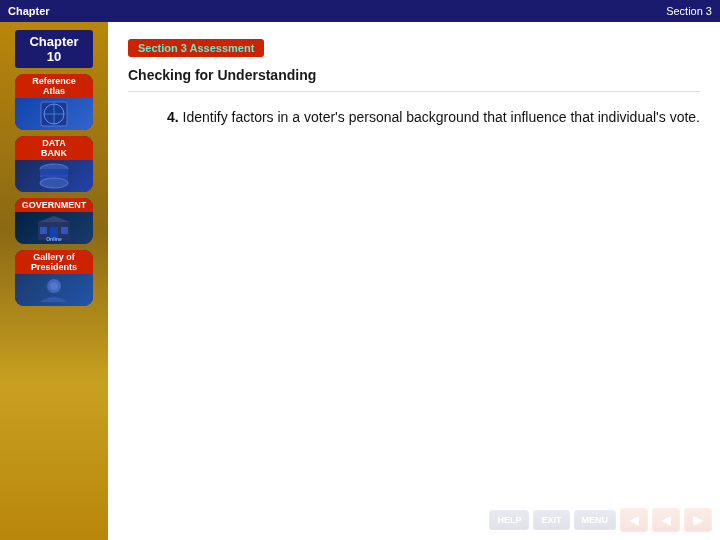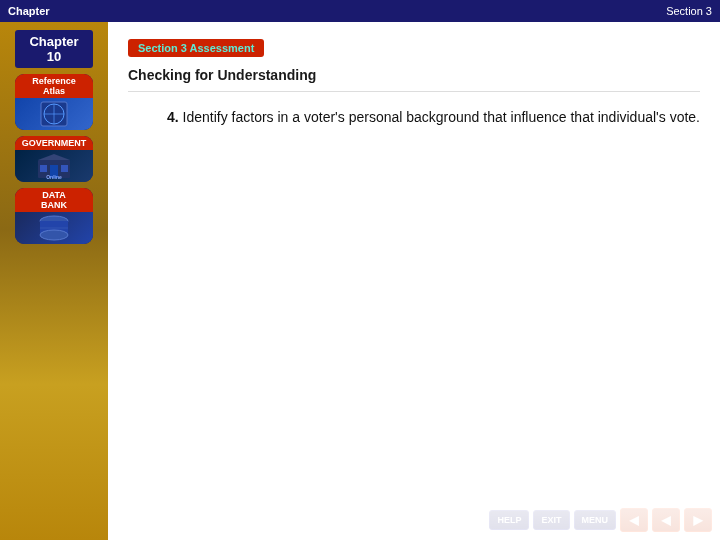--- a/index.html
+++ b/index.html
@@ -248,45 +248,55 @@
       <svg width="30" height="28" viewBox="0 0 30 28">
         <rect x="2" y="2" width="26" height="24" rx="2" fill="#1a3a8e" stroke="#5577cc" stroke-width="1"></rect>
         <ellipse cx="15" cy="14" rx="10" ry="10" fill="none" stroke="#5599ff" stroke-width="1"></ellipse>
         <line x1="5" y1="14" x2="25" y2="14" stroke="#5599ff" stroke-width="0.7"></line>
         <line x1="15" y1="4" x2="15" y2="24" stroke="#5599ff" stroke-width="0.7"></line>
       </svg>
     </div>
   </div>
 
   <div class="sidebar-item">
+    <div class="sidebar-item-label">DATA<br>BANK</div>
+    <div class="sidebar-item-img data">
+      <svg width="36" height="28" viewBox="0 0 36 28">
+        <ellipse cx="18" cy="7" rx="14" ry="5" fill="#3355aa" stroke="#5577cc" stroke-width="1"></ellipse>
+        <rect x="4" y="7" width="28" height="14" fill="#2244aa"></rect>
+        <ellipse cx="18" cy="21" rx="14" ry="5" fill="#3355aa" stroke="#5577cc" stroke-width="1"></ellipse>
+        <line x1="4" y1="14" x2="32" y2="14" stroke="#4466bb" stroke-width="0.5"></line>
+      </svg>
+    </div>
+  </div>
+
+  <div class="sidebar-item">
     <div class="sidebar-item-label">GOVERNMENT</div>
     <div class="sidebar-item-img gov">
       <svg width="36" height="28" viewBox="0 0 36 28">
         <rect x="2" y="8" width="32" height="18" rx="1" fill="#223366"></rect>
         <polygon points="18,2 34,8 2,8" fill="#334477"></polygon>
         <rect x="14" y="13" width="8" height="13" fill="#1144aa"></rect>
         <rect x="4" y="13" width="7" height="7" fill="#3355bb"></rect>
         <rect x="25" y="13" width="7" height="7" fill="#3355bb"></rect>
         <text x="18" y="27" text-anchor="middle" fill="#88aaff" font-size="5" font-weight="bold">Online</text>
       </svg>
     </div>
   </div>
 
   <div class="sidebar-item">
-    <div class="sidebar-item-label">DATA<br>BANK</div>
-    <div class="sidebar-item-img data">
+    <div class="sidebar-item-label">Gallery of<br>Presidents</div>
+    <div class="sidebar-item-img gallery">
       <svg width="36" height="28" viewBox="0 0 36 28">
-        <ellipse cx="18" cy="7" rx="14" ry="5" fill="#3355aa" stroke="#5577cc" stroke-width="1"></ellipse>
-        <rect x="4" y="7" width="28" height="14" fill="#2244aa"></rect>
-        <ellipse cx="18" cy="21" rx="14" ry="5" fill="#3355aa" stroke="#5577cc" stroke-width="1"></ellipse>
-        <line x1="4" y1="14" x2="32" y2="14" stroke="#4466bb" stroke-width="0.5"></line>
+        <circle cx="18" cy="10" r="7" fill="#4466bb"></circle>
+        <path d="M4 26 Q18 16 32 26" fill="#3355aa"></path>
+        <circle cx="18" cy="10" r="4" fill="#5577cc"></circle>
       </svg>
     </div>
   </div>
-
 </div>
 
 <div class="bottom-decor"></div>
 <div class="bottom-overlay"></div>
 
 <div class="main-content">
   <div class="section-badge">Section 3 Assessment</div>
 
   <div class="main-title">Checking for Understanding</div>
 

